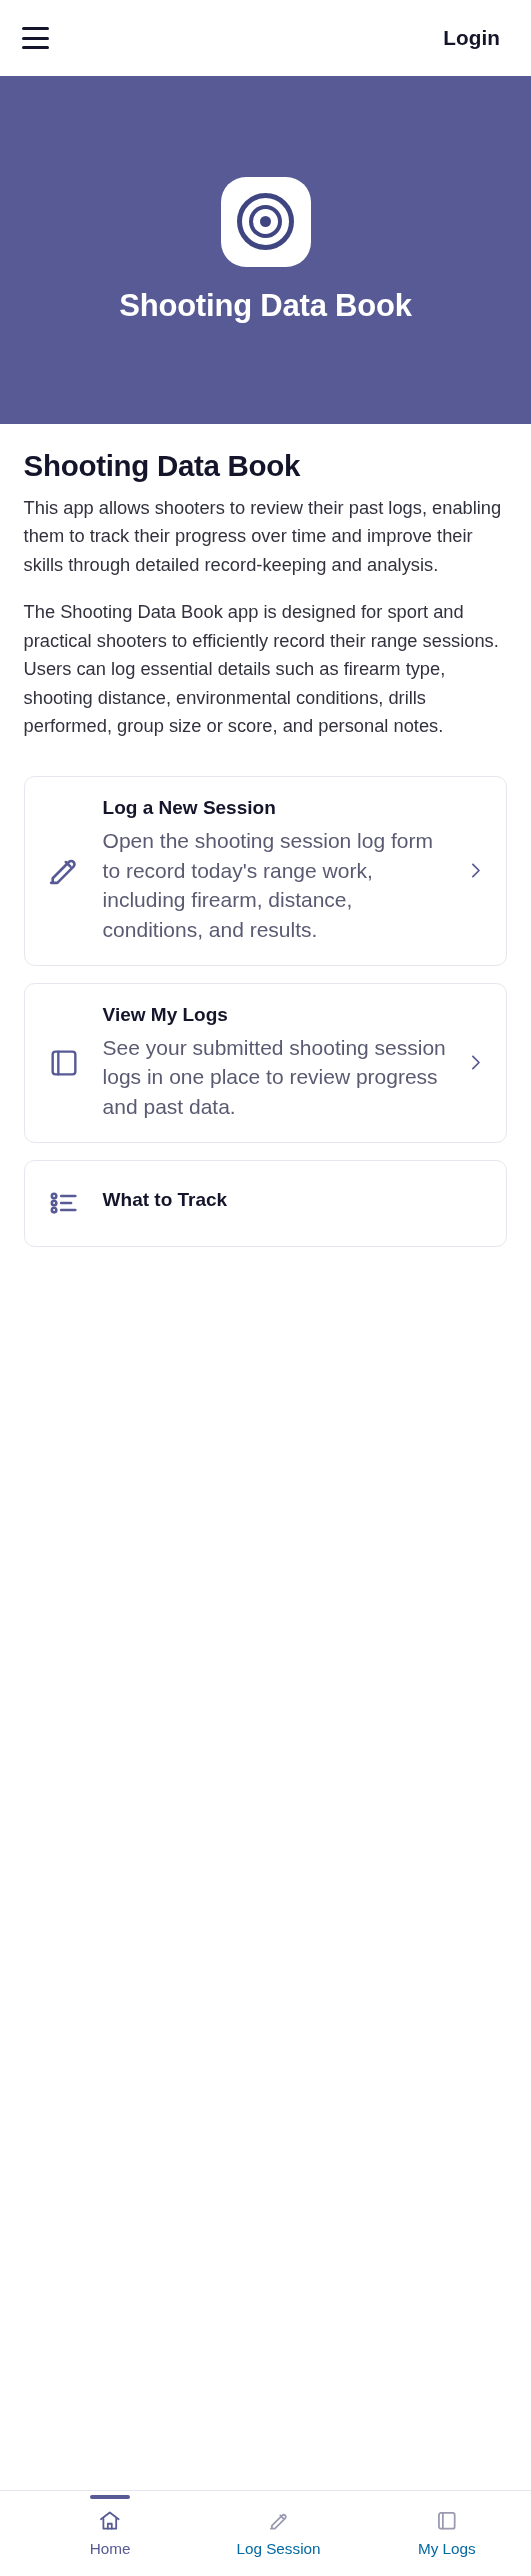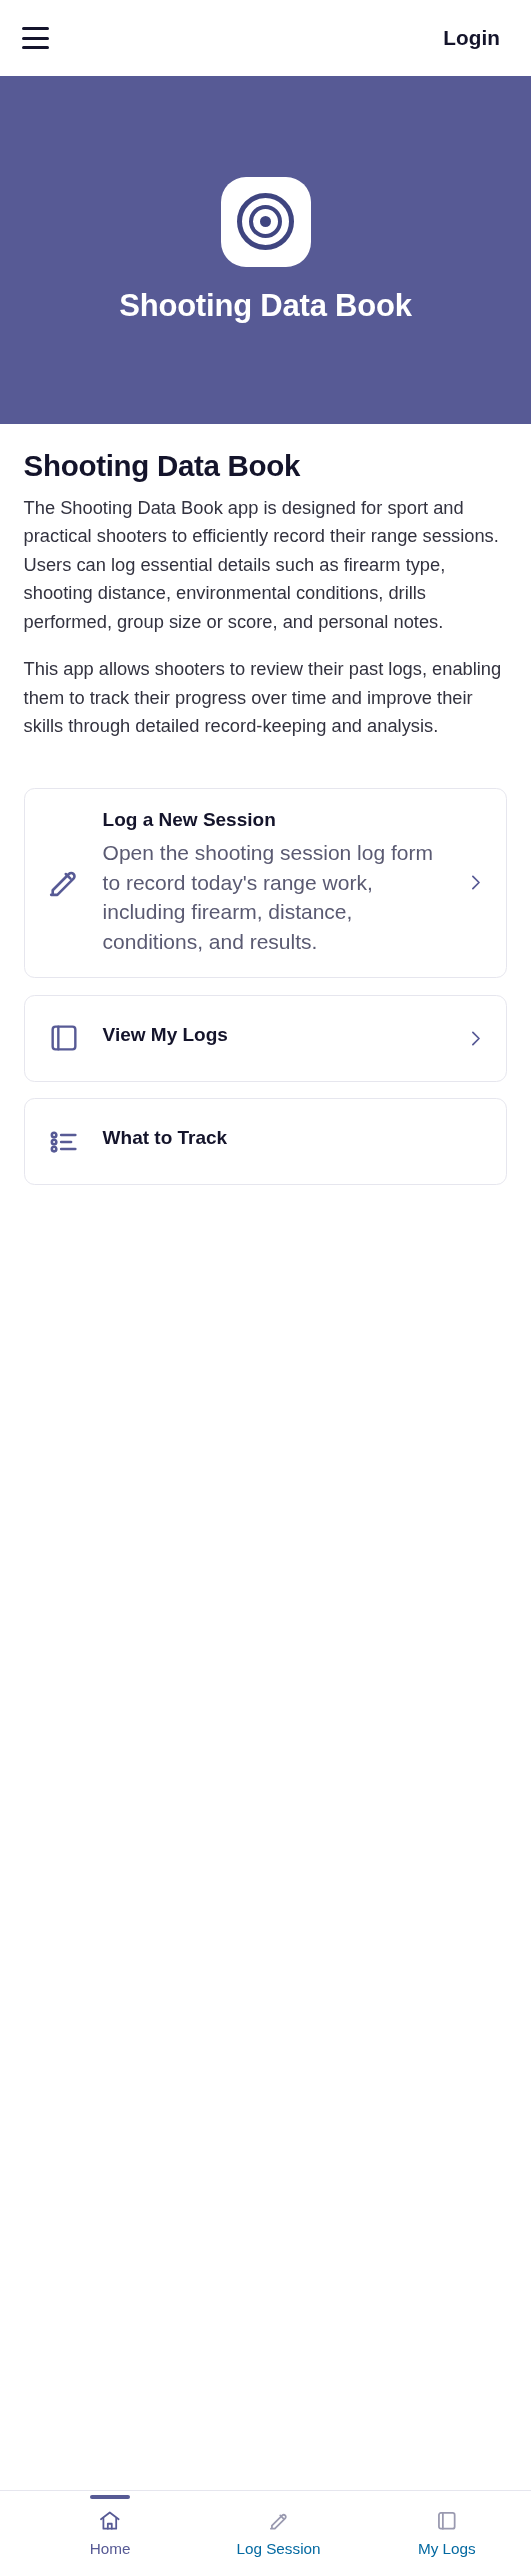--- a/index.html
+++ b/index.html
@@ -130,21 +130,21 @@
     max-width: 472px;
   }
   .para {
     font-size: 18.3px;
     line-height: 1.56;
     color: #32323f;
     margin-bottom: 19px;
   }
 
   
-  .cards { margin-top: 28px; display: flex; flex-direction: column; gap: 16.5px; }
+  .cards { margin-top: 16px; display: flex; flex-direction: column; gap: 16.5px; }
   .card {
     border: 1.2px solid #e6e6ee;
     border-radius: 10.6px;
     background: #ffffff;
     padding: 20px 17.7px 20px 16.5px;
     display: flex;
     align-items: center;
     gap: 16.5px;
     cursor: pointer;
   }
@@ -237,22 +237,22 @@
         <div class="target-mid">
           <div class="target-dot"></div>
         </div>
       </div>
     </div>
     <div class="hero-title">Shooting Data Book</div>
   </div>
 
   <div class="content">
     <h1 class="page-title">Shooting Data Book</h1>
+    <p class="para">This app allows shooters to review their past logs, enabling them to track their progress over time and improve their skills through detailed record-keeping and analysis.</p>
     <p class="para">The Shooting Data Book app is designed for sport and practical shooters to efficiently record their range sessions. Users can log essential details such as firearm type, shooting distance, environmental conditions, drills performed, group size or score, and personal notes.</p>
-    <p class="para">This app allows shooters to review their past logs, enabling them to track their progress over time and improve their skills through detailed record-keeping and analysis.</p>
 
     <div class="cards">
 
       <div class="card">
         <div class="card-icon">
           <svg width="37" height="37" viewBox="0 0 24 24" fill="none" stroke="currentColor" stroke-width="1.7" stroke-linecap="round" stroke-linejoin="round">
             <path d="M4 20h4l10.5-10.5a2.12 2.12 0 0 0-3-3L5 17v3z"></path>
             <path d="M13.5 6.5l3 3"></path>
           </svg>
         </div>
@@ -269,20 +269,21 @@
 
       <div class="card">
         <div class="card-icon">
           <svg width="34" height="34" viewBox="0 0 24 24" fill="none" stroke="currentColor" stroke-width="1.7" stroke-linecap="round" stroke-linejoin="round">
             <rect x="4" y="4" width="16" height="16" rx="2"></rect>
             <path d="M8 4v16"></path>
           </svg>
         </div>
         <div class="card-body">
           <div class="card-title">View My Logs</div>
+          <div class="card-desc">See your submitted shooting session logs in one place to review progress and past data.</div>
         </div>
         <div class="card-chevron">
           <svg width="21" height="21" viewBox="0 0 24 24" fill="none" stroke="currentColor" stroke-width="2" stroke-linecap="round" stroke-linejoin="round">
             <polyline points="9 5 16 12 9 19"></polyline>
           </svg>
         </div>
       </div>
 
       <div class="card">
         <div class="card-icon">

